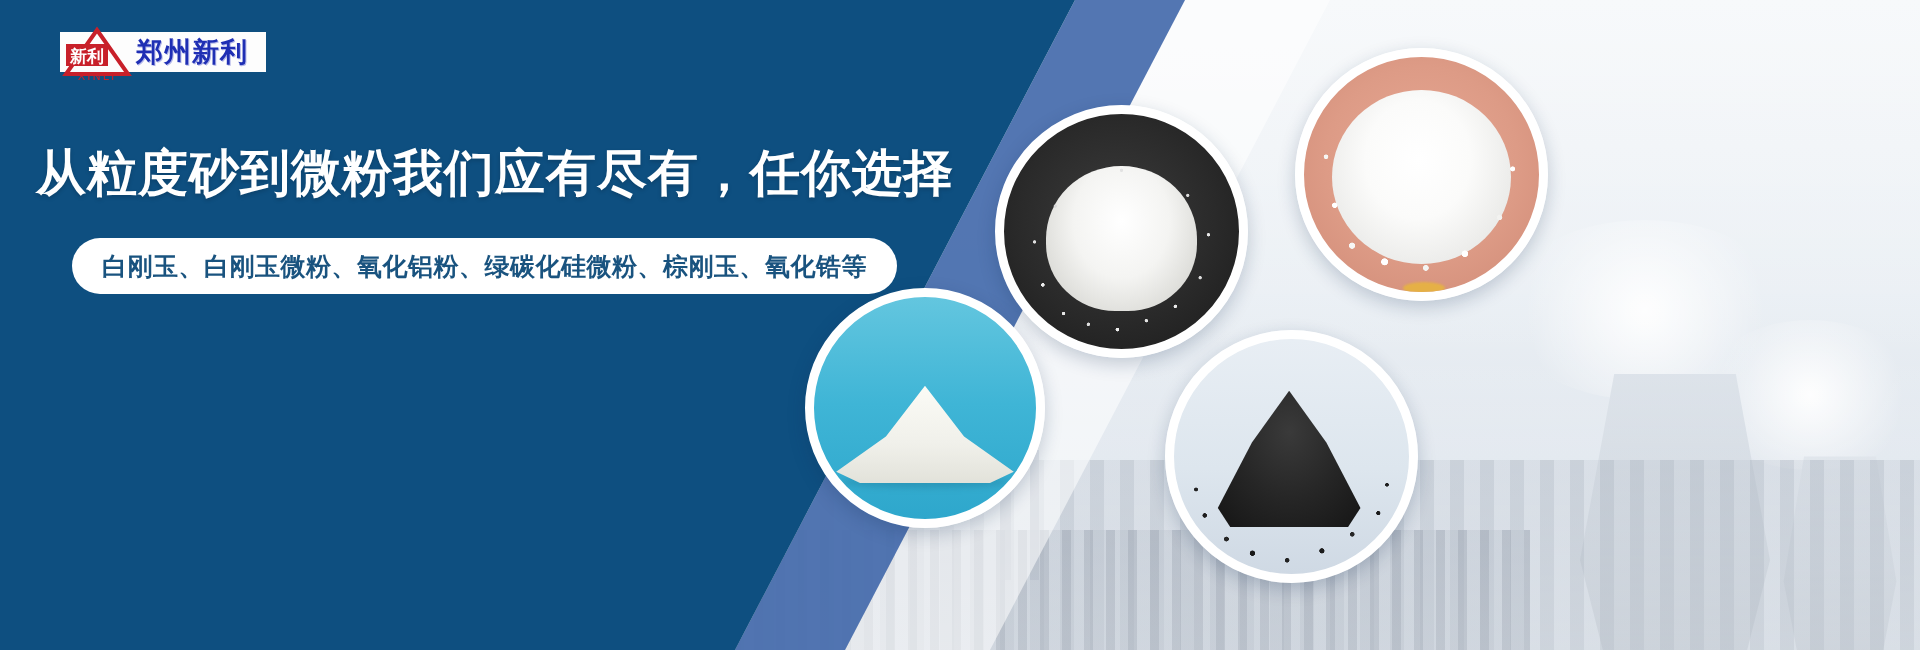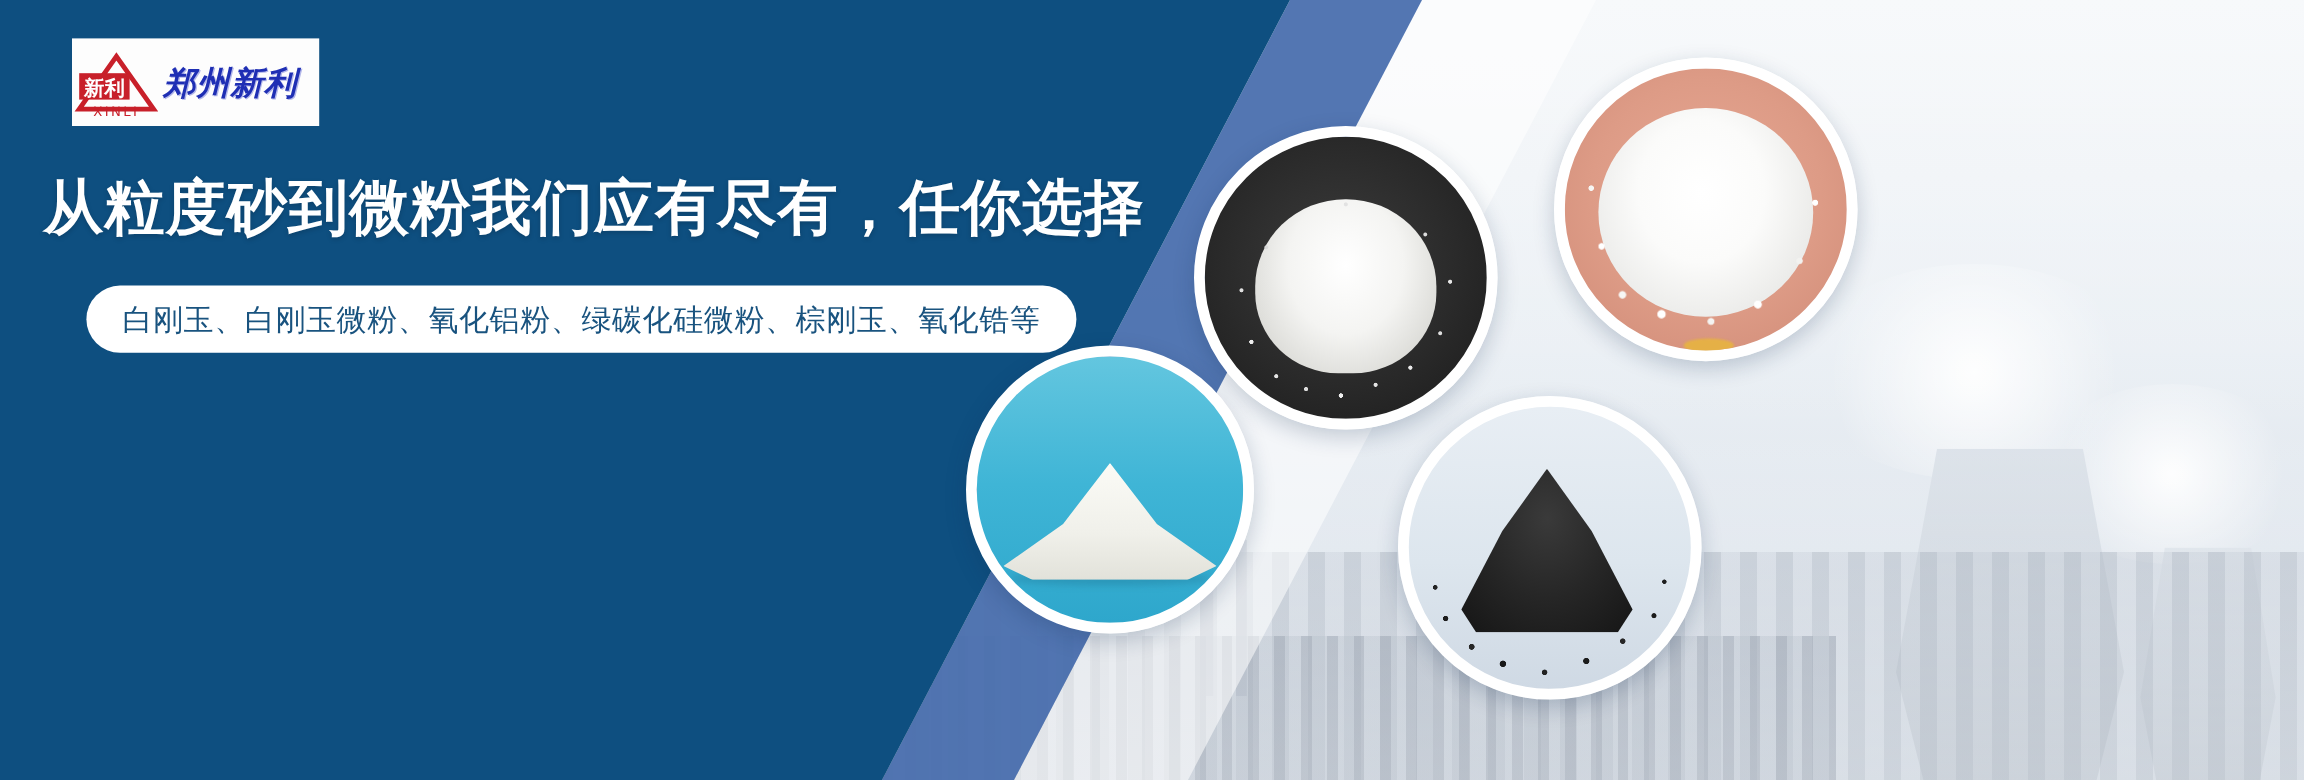--- a/index.html
+++ b/index.html
@@ -175,50 +175,49 @@
       radial-gradient(circle at 90% 56%,#1a1a1a 0 1.8px,transparent 2.4px),
       radial-gradient(circle at 6% 36%,#232323 0 1.7px,transparent 2.2px),
       radial-gradient(circle at 94% 32%,#1e1e1e 0 1.6px,transparent 2.1px);
   }
 
   
   .content{position:absolute;left:0;top:0;width:1000px;height:650px;}
 
   .logo-box{
     position:absolute;left:60px;top:32px;
-    width:206px;height:73px;background:#fdfdfd;
+    width:206px;height:40px;background:#fdfdfd;
     display:flex;align-items:center;
   }
   .logo-mark{
     position:relative;width:74px;height:58px;flex:0 0 74px;
   }
   .logo-mark svg{position:absolute;left:0;top:0;}
   .logo-word{
     color:#1f2fb4;font-weight:bold;font-size:27px;letter-spacing:1px;
     white-space:nowrap;margin-left:2px;
     text-shadow:1px 1px 0 rgba(90,100,210,.45);
-    font-style:italic;
   }
 
   .headline{
     position:absolute;left:36px;top:140px;
     color:#ffffff;font-size:50px;font-weight:bold;
     letter-spacing:1px;white-space:nowrap;
     text-shadow:0 2px 4px rgba(0,0,0,.18);
   }
 
   .pill{
     position:absolute;left:72px;top:238px;
     height:56px;box-sizing:border-box;
     background:#ffffff;border-radius:28px;
     display:flex;align-items:center;
     padding:0 30px;
   }
   .pill-text{
-    color:#19537f;font-size:25px;white-space:nowrap;letter-spacing:.5px;
+    color:#19537f;font-size:25px;white-space:nowrap;letter-spacing:.5px;font-weight:bold;
   }
 
   .subtitle{
     position:absolute;left:275px;top:328px;
     color:#dbe7f2;font-size:26px;letter-spacing:1px;white-space:nowrap;
   }
 </style>
 </head>
 <body>
 

